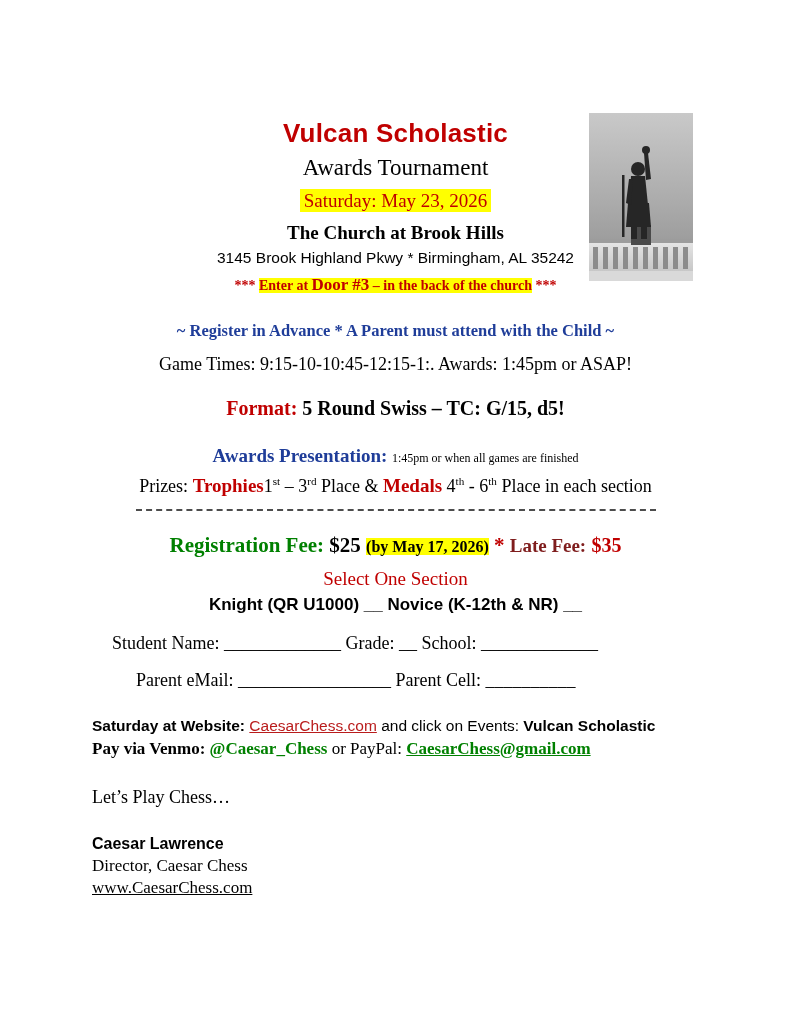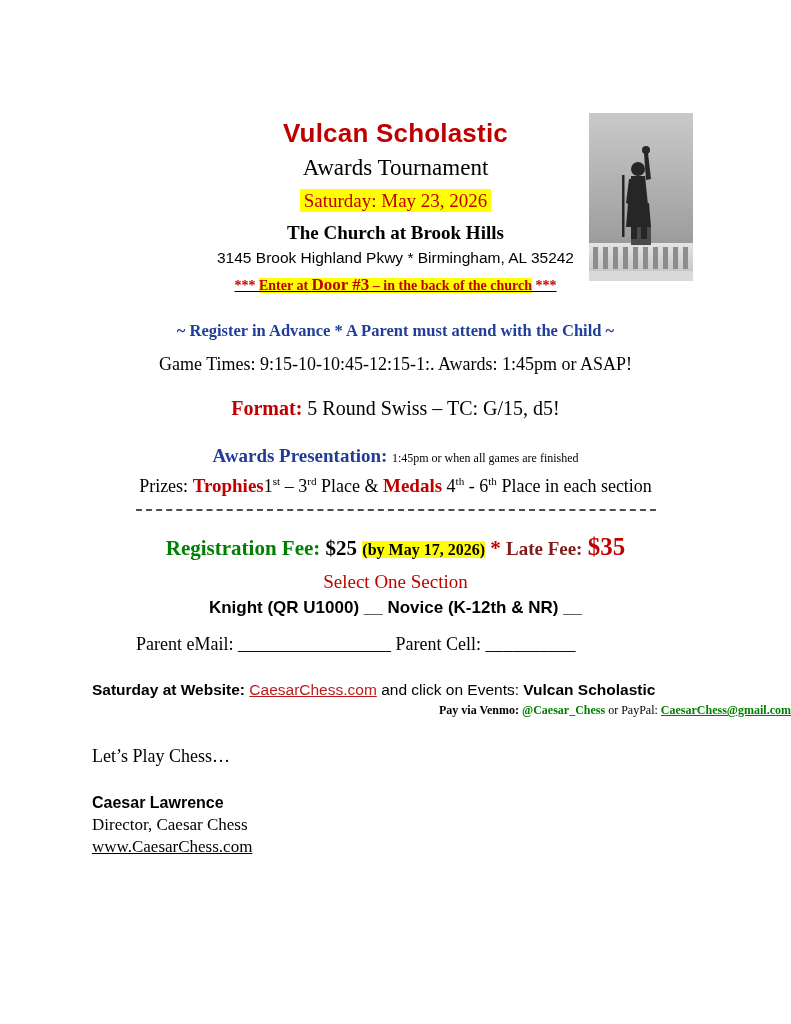--- a/index.html
+++ b/index.html
@@ -67,21 +67,20 @@
   }
   .addr {
     margin: 5px 0 0 0;
     font-family: "Liberation Sans", sans-serif;
     font-size: 15.5px;
   }
   .doorline {
     margin: 8px 0 0 0;
     font-size: 14px;
     font-weight: bold;
-    text-decoration: underline;
   }
   .doorline .door {
     color: #c00000;
     font-size: 17px;
   }
   .registerline {
     margin: 26px 0 0 0;
     font-size: 16.5px;
     font-weight: bold;
     color: #1f3d99;
@@ -89,21 +88,21 @@
   }
   .gametimes {
     margin: 13px 0 0 0;
     font-size: 18px;
   }
   .format {
     margin: 22px 0 0 0;
     font-size: 20px;
   }
   .format .lbl { color: #c00000; font-weight: bold; }
-  .format .val { font-weight: normal; text-align: center; }
+  .format .val { font-weight: bold; text-align: center; }
   .sections {
     margin: 8px 0 0 0;
     font-size: 20px;
   }
   .sections .lbl { color: #c00000; font-weight: bold; }
   .awards {
     margin: 25px 0 0 0;
     font-size: 18px;
   }
   .awards .lbl { color: #1f3d99; font-weight: bold; font-size: 19px; }
@@ -121,21 +120,21 @@
     height: 0;
   }
   .fee {
     margin: 22px 0 0 0;
     font-size: 21px;
   }
   .fee .reg { color: #008000; font-weight: bold; }
   .fee .amt { font-weight: bold; }
   .fee .by { font-weight: bold; font-size: 16px; }
   .fee .late { color: #7f1d1d; font-weight: bold; font-size: 19px; }
-  .fee .late-amt { color: #c00000; font-weight: bold; font-size: 25px; }
+  .fee .late-amt { color: #c00000; font-weight: bold; font-size: 20px; }
   .selectone {
     margin: 10px 0 0 0;
     font-size: 19px;
     color: #c00000;
   }
   .sectionpick {
     margin: 5px 0 0 0;
     font-family: "Liberation Sans", sans-serif;
     font-size: 17px;
     font-weight: bold;
@@ -161,24 +160,24 @@
     font-weight: bold;
   }
   .website .link {
     color: #b91c1c;
     text-decoration: underline;
     font-weight: normal;
   }
   .website .plain { font-weight: normal; }
   .paypal {
     margin: 4px 0 0 0;
-    text-align: right;
+    text-align: left;
     padding-left: 92px;
     font-family: "Liberation Serif", serif;
-    font-size: 12px;
+    font-size: 17px;
   }
   .paypal .venmo { color: #008000; font-weight: bold; }
   .paypal .mail {
     color: #008000;
     font-weight: bold;
     text-decoration: underline;
   }
   .play {
     margin: 28px 0 0 0;
     text-align: left;
@@ -304,20 +303,21 @@
   <div class="fee center">
     <span class="reg">Registration Fee:</span>
     <span class="amt">$25</span>
     <span class="hl by">(by May 17, 2026)</span><span class="red bold"> * </span><span class="late">Late Fee:</span>
     <span class="late-amt">$35</span>
   </div>
 
   <div class="selectone center">Select One Section</div>
   <div class="sectionpick center">Knight (QR U1000) __ Novice (K-12th &amp; NR) __</div>
 
+  <div class="formline">Student Name: _____________ Grade: __ School: _____________</div>
   <div class="formline2">Parent eMail: _________________ Parent Cell: __________</div>
 
   <div class="website">
     <span>Saturday at Website: </span><span class="link">CaesarChess.com</span><span class="plain"> and click on Events: </span><span>Vulcan Scholastic</span>
   </div>
 
   <div class="paypal">
     <span class="bold">Pay via Venmo: </span><span class="venmo">@Caesar_Chess</span><span> or PayPal: </span><span class="mail">CaesarChess@gmail.com</span>
   </div>
 

